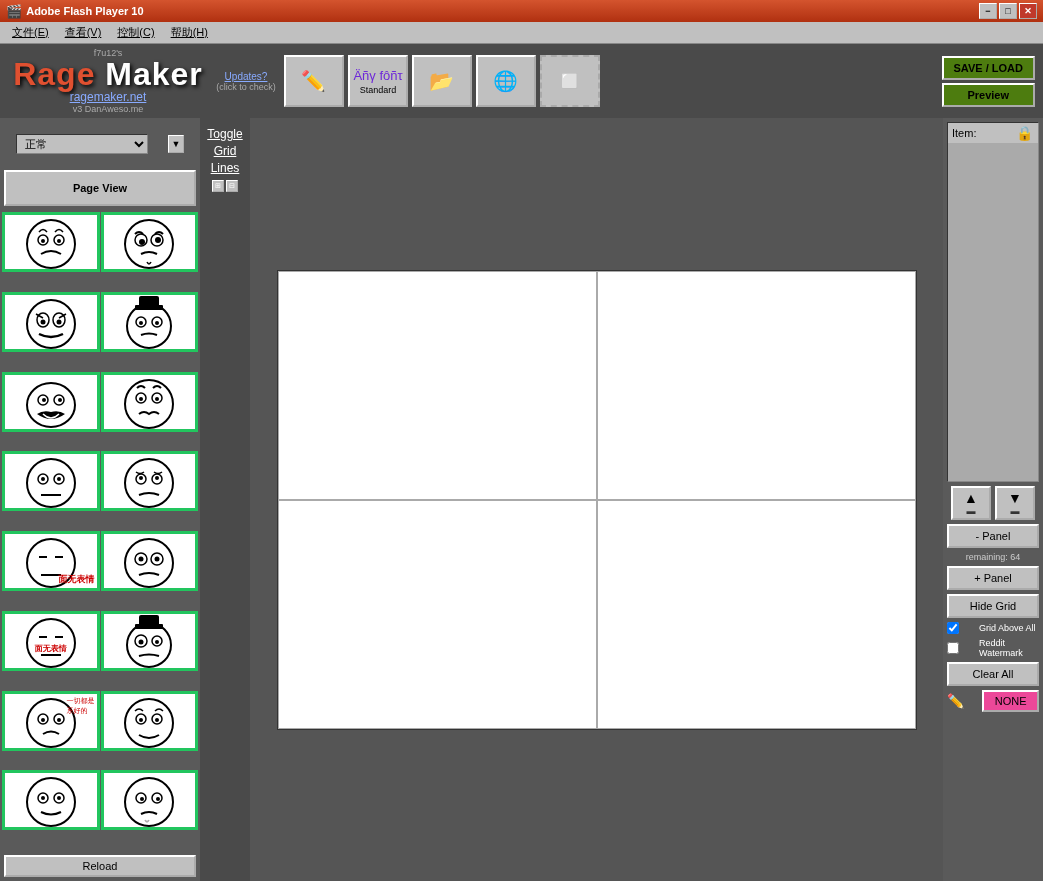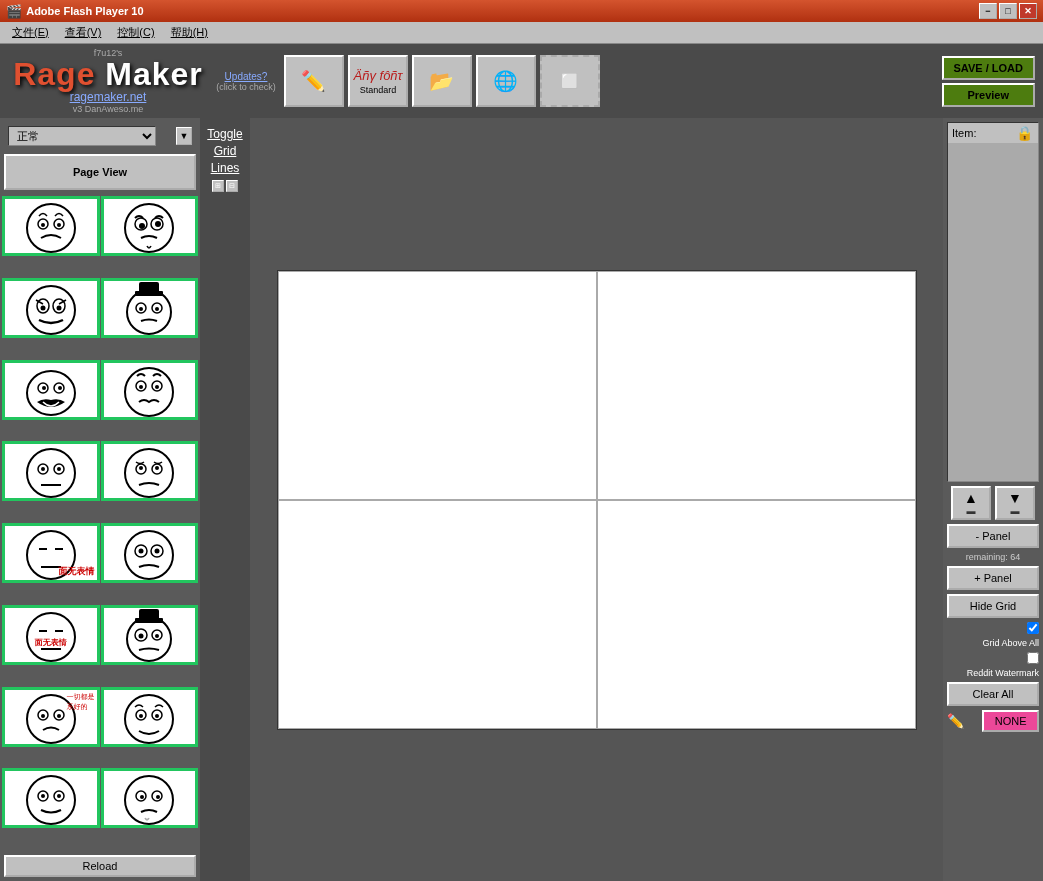--- a/index.html
+++ b/index.html
@@ -108,21 +108,21 @@
       display: flex;
       flex-direction: column;
       align-items: center;
       justify-content: center;
       cursor: pointer;
       font-size: 10px;
       gap: 2px;
     }
     .tool-btn-icon { font-size: 20px; }
 
-    .font-btn-top { font-style: italic; font-size: 13px; color: #b91c1c; }
+    .font-btn-top { font-size: 13px; color: #6d28d9; }
     .font-btn-bottom { font-size: 9px; }
 
     .save-load-area {
       display: flex;
       flex-direction: column;
       gap: 3px;
       margin-left: auto;
     }
     .save-load-btn {
       background: #4d7c0f;
@@ -145,21 +145,21 @@
     
     .left-panel {
       width: 200px;
       background: #5a5a5a;
       display: flex;
       flex-direction: column;
       flex-shrink: 0;
     }
 
     .dropdown-area {
-      padding: 8px;
+      padding: 16px;
       display: flex;
       align-items: center;
       gap: 20px;
       border-radius: 12px;
     }
     .dropdown-select {
       background: #c0c0c0;
       border: 1px inset #888;
       padding: 2px 4px;
       font-size: 11px;
@@ -321,25 +321,24 @@
     }
 
     .remaining-text {
       color: #ccc;
       font-size: 9px;
       text-align: center;
     }
 
     .checkbox-row {
       display: flex;
-      align-items: flex-end;
-      gap: 4px;
+      align-items: center;
+      gap: 20px;
       color: white;
       font-size: 9px;
-      flex-direction: column;
     }
     .checkbox-input {
       width: 12px; height: 12px;
     }
 
     .bottom-row {
       display: flex;
       align-items: center;
       gap: 4px;
     }

